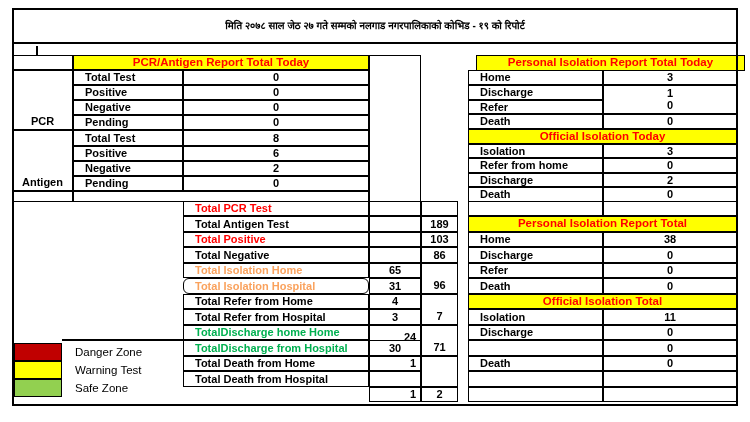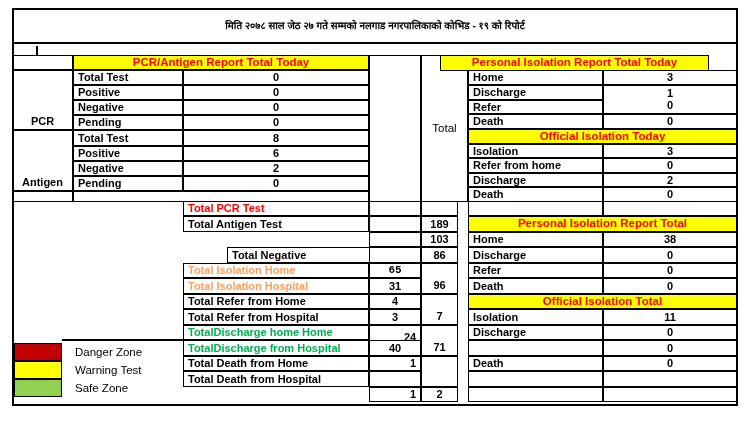--- a/index.html
+++ b/index.html
@@ -1,21 +1,21 @@
 <!DOCTYPE html>
 <html><head>
 <meta charset="utf-8">
 <style>
   html,body{margin:0;padding:0;background:#fff;}
   #page{position:relative;width:750px;height:422px;background:#fff;overflow:hidden;
         font-family:"Liberation Sans","DejaVu Sans",sans-serif;}
   .c{position:absolute;box-sizing:border-box;border:1px solid #000;background:#fff;
      display:flex;align-items:center;justify-content:center;
      font-weight:bold;font-size:11px;line-height:1;color:#000;white-space:nowrap;overflow:hidden;}
-  .lab{justify-content:flex-start;padding-left:4px;}
+  .lab{justify-content:flex-start;padding-left:11px;}
   .hdr{background:#ffff00;color:#ff0000;font-size:11.5px;}
   .red{color:#ff0000;}
   .org{color:#faa25d;}
   .grn{color:#00b050;}
   .rt{justify-content:flex-end;padding-right:4px;}
   .bot{align-items:flex-end;padding-bottom:2px;}
   .reg{font-weight:normal;font-size:11.5px;}
   .stack{flex-direction:column;justify-content:space-around;padding:1px 0;}
   #frame{position:absolute;left:12px;top:8px;width:726px;height:398px;
          box-sizing:border-box;border:2px solid #000;background:transparent;pointer-events:none;}
@@ -58,23 +58,22 @@
   <div class="c" style="left:183px;top:146px;width:186px;height:15px;">6</div>
   <div class="c lab" style="left:73px;top:161px;width:110px;height:15px;">Negative</div>
   <div class="c" style="left:183px;top:161px;width:186px;height:15px;">2</div>
   <div class="c lab" style="left:73px;top:176px;width:110px;height:15px;">Pending</div>
   <div class="c" style="left:183px;top:176px;width:186px;height:15px;">0</div>
 
   <div class="c" style="left:12px;top:191px;width:61px;height:11px;"></div>
   <div class="c" style="left:73px;top:191px;width:296px;height:11px;"></div>
 
   <div class="c" style="left:369px;top:55px;width:52px;height:147px;"></div>
-  <div class="c reg" style="left:421px;top:55px;width:47px;height:147px;">Total</div>
 
-  <div class="c hdr" style="left:440px;top:55px;width:269px;height:16px;">Personal Isolation Report Total Today</div>
+  <div class="c hdr" style="left:476px;top:55px;width:269px;height:16px;">Personal Isolation Report Total Today</div>
   <div class="c lab" style="left:468px;top:70px;width:135px;height:15px;">Home</div>
   <div class="c" style="left:603px;top:70px;width:134px;height:15px;">3</div>
   <div class="c lab" style="left:468px;top:85px;width:135px;height:15px;">Discharge</div>
   <div class="c lab" style="left:468px;top:100px;width:135px;height:14px;">Refer</div>
   <div class="c stack" style="left:603px;top:85px;width:134px;height:29px;">
     <span>1</span>
     <span>0</span>
   </div>
   <div class="c lab" style="left:468px;top:114px;width:135px;height:15px;">Death</div>
   <div class="c" style="left:603px;top:114px;width:134px;height:15px;">0</div>
@@ -90,47 +89,48 @@
   <div class="c" style="left:603px;top:187px;width:134px;height:15px;">0</div>
 
   <div class="c lab red" style="left:183px;top:201px;width:186px;height:15px;">Total PCR Test</div>
   <div class="c" style="left:369px;top:201px;width:52px;height:15px;"></div>
   <div class="c" style="left:421px;top:201px;width:37px;height:15px;"></div>
 
   <div class="c lab" style="left:183px;top:216px;width:186px;height:16px;">Total  Antigen Test</div>
   <div class="c" style="left:369px;top:216px;width:52px;height:16px;"></div>
   <div class="c" style="left:421px;top:216px;width:37px;height:16px;">189</div>
 
+  <div class="c lab red" style="left:183px;top:232px;width:186px;height:15px;">Total Positive</div>
   <div class="c" style="left:369px;top:232px;width:52px;height:15px;"></div>
   <div class="c" style="left:421px;top:232px;width:37px;height:15px;">103</div>
 
-  <div class="c lab" style="left:183px;top:247px;width:186px;height:16px;margin-left:44px;">Total Negative</div>
+  <div class="c lab" style="left:183px;top:247px;width:186px;height:16px;">Total Negative</div>
   <div class="c" style="left:369px;top:247px;width:52px;height:16px;"></div>
   <div class="c" style="left:421px;top:247px;width:37px;height:16px;">86</div>
 
   <div class="c lab org" style="left:183px;top:263px;width:186px;height:15px;">Total Isolation Home</div>
-  <div class="c" style="left:369px;top:263px;width:52px;height:15px;font-family:Liberation Mono, monospace;">65</div>
+  <div class="c" style="left:369px;top:263px;width:52px;height:15px;">65</div>
   <div class="c bot" style="left:421px;top:263px;width:37px;height:31px;">96</div>
 
-  <div class="c lab org" style="left:183px;top:278px;width:186px;height:16px;">Total Isolation Hospital</div>
+  <div class="c lab org" style="left:183px;top:278px;width:186px;height:16px;border-radius:6px;">Total Isolation Hospital</div>
   <div class="c" style="left:369px;top:278px;width:52px;height:16px;">31</div>
 
   <div class="c lab" style="left:183px;top:294px;width:186px;height:15px;">Total Refer from Home</div>
   <div class="c" style="left:369px;top:294px;width:52px;height:15px;">4</div>
   <div class="c bot" style="left:421px;top:294px;width:37px;height:31px;">7</div>
 
   <div class="c lab" style="left:183px;top:309px;width:186px;height:16px;">Total Refer from Hospital</div>
   <div class="c" style="left:369px;top:309px;width:52px;height:16px;">3</div>
 
   <div class="c lab grn" style="left:183px;top:325px;width:186px;height:15px;">TotalDischarge home Home</div>
   <div class="c" style="left:369px;top:325px;width:52px;height:24px;padding-left:30px;">24</div>
   <div class="c bot" style="left:421px;top:325px;width:37px;height:31px;">71</div>
 
   <div class="c lab grn" style="left:183px;top:340px;width:186px;height:16px;">TotalDischarge from Hospital</div>
-  <div class="c" style="left:369px;top:340px;width:52px;height:16px;">40</div>
+  <div class="c" style="left:369px;top:340px;width:52px;height:16px;">30</div>
 
   <div class="c lab" style="left:183px;top:356px;width:186px;height:15px;">Total Death from Home</div>
   <div class="c rt" style="left:369px;top:356px;width:52px;height:15px;">1</div>
   <div class="c bot" style="left:421px;top:356px;width:37px;height:31px;"></div>
 
   <div class="c lab" style="left:183px;top:371px;width:186px;height:16px;">Total Death from Hospital</div>
   <div class="c" style="left:369px;top:371px;width:52px;height:16px;"></div>
 
   <div class="c rt" style="left:369px;top:387px;width:52px;height:15px;">1</div>
   <div class="c" style="left:421px;top:387px;width:37px;height:15px;">2</div>

